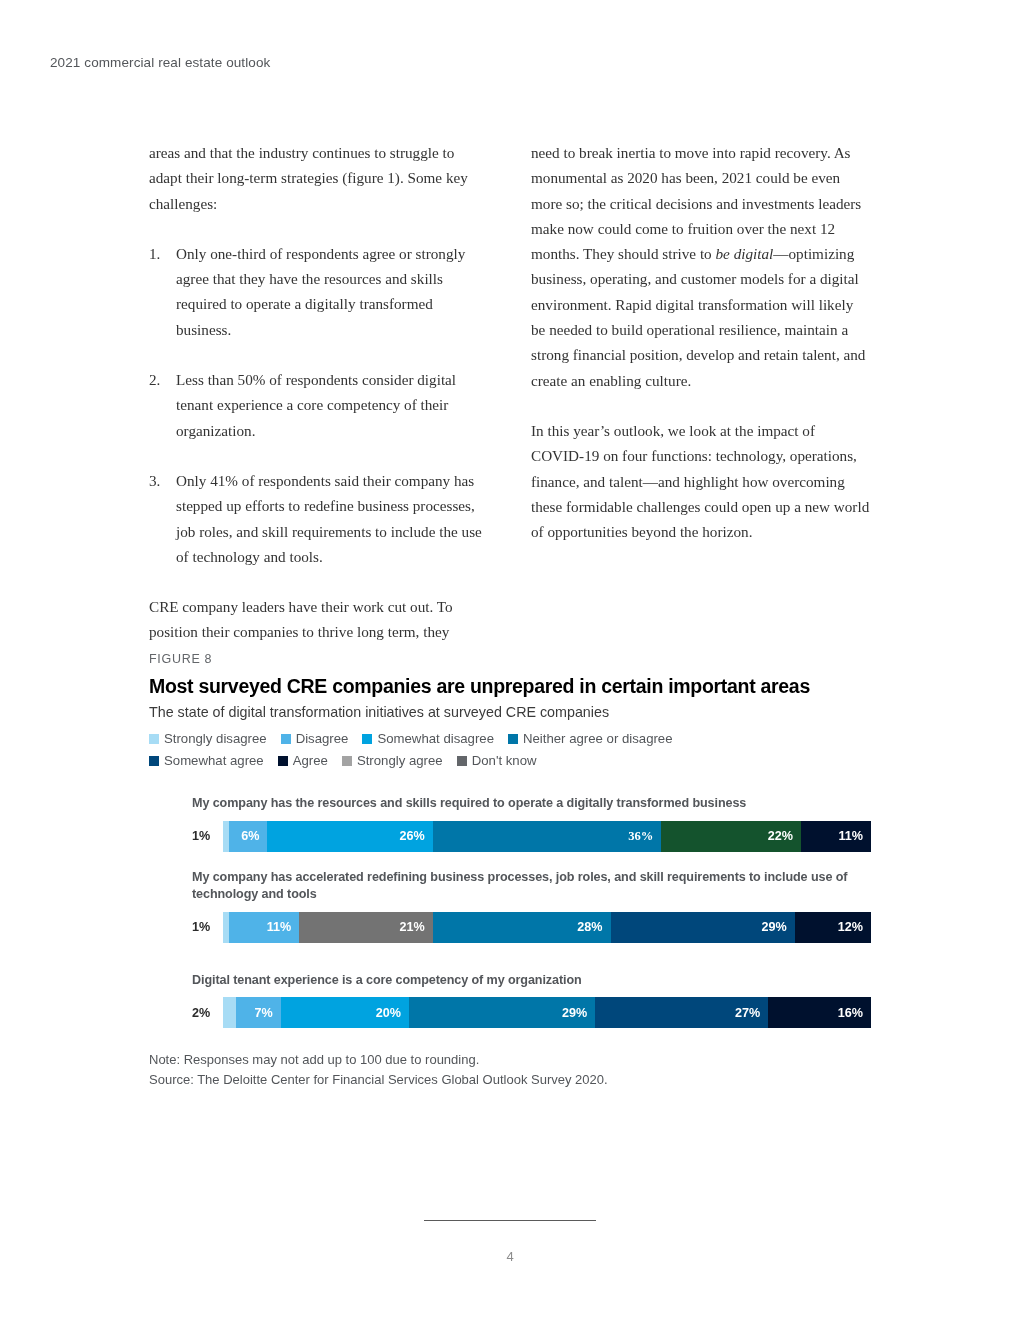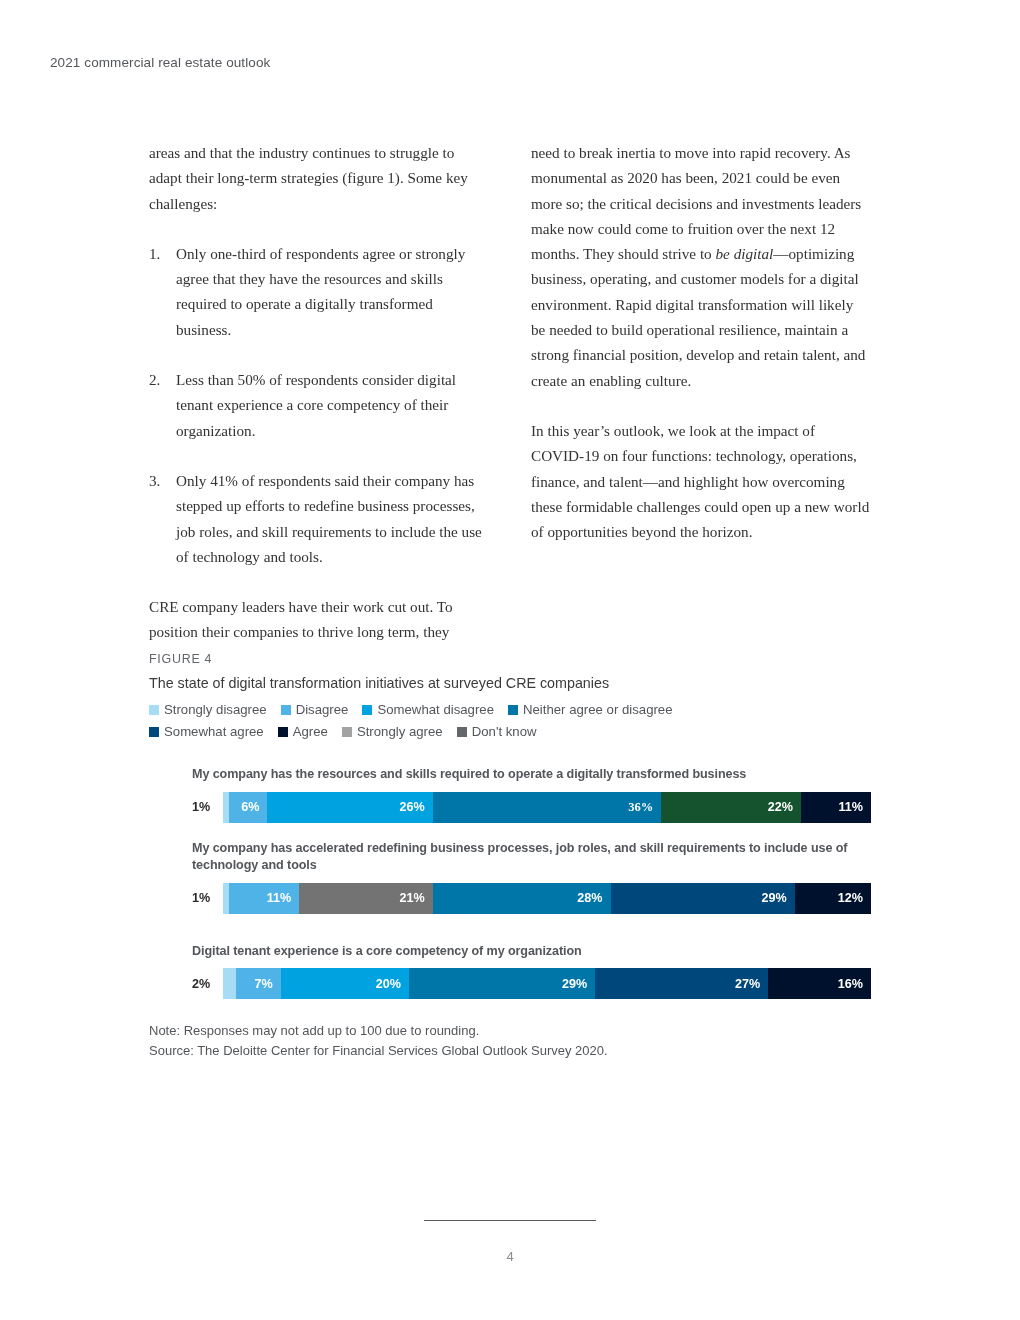--- a/index.html
+++ b/index.html
@@ -166,21 +166,22 @@
 
   <div class="col serif">
     <p><span>need to break inertia to move into rapid recovery. As monumental as 2020 has been, 2021 could be even more so; the critical decisions and investments leaders make now could come to fruition over the next 12 months. They should strive to </span><em class="be-digital">be digital</em><span>—optimizing business, operating, and customer models for a digital environment. Rapid digital transformation will likely be needed to build operational resilience, maintain a strong financial position, develop and retain talent, and create an enabling culture.</span></p>
     <p class="tight">In this year’s outlook, we look at the impact of COVID-19 on four functions: technology, operations, finance, and talent—and highlight how overcoming these formidable challenges could open up a new world of opportunities beyond the horizon.</p>
   </div>
 
 </div>
 
 <div class="figure">
 
-  <div class="fig-kicker">FIGURE 4</div>
+  <div class="fig-kicker">FIGURE 8</div>
+  <div class="fig-title">Most surveyed CRE companies are unprepared in certain important areas</div>
   <div class="fig-subtitle">The state of digital transformation initiatives at surveyed CRE companies</div>
 
   <div class="legend">
     <div class="legend-item">
       <span class="legend-swatch" style="background: rgb(167, 220, 245);"></span>
       <span>Strongly disagree</span>
     </div>
     <div class="legend-item">
       <span class="legend-swatch" style="background: rgb(79, 179, 232);"></span>
       <span>Disagree</span>

